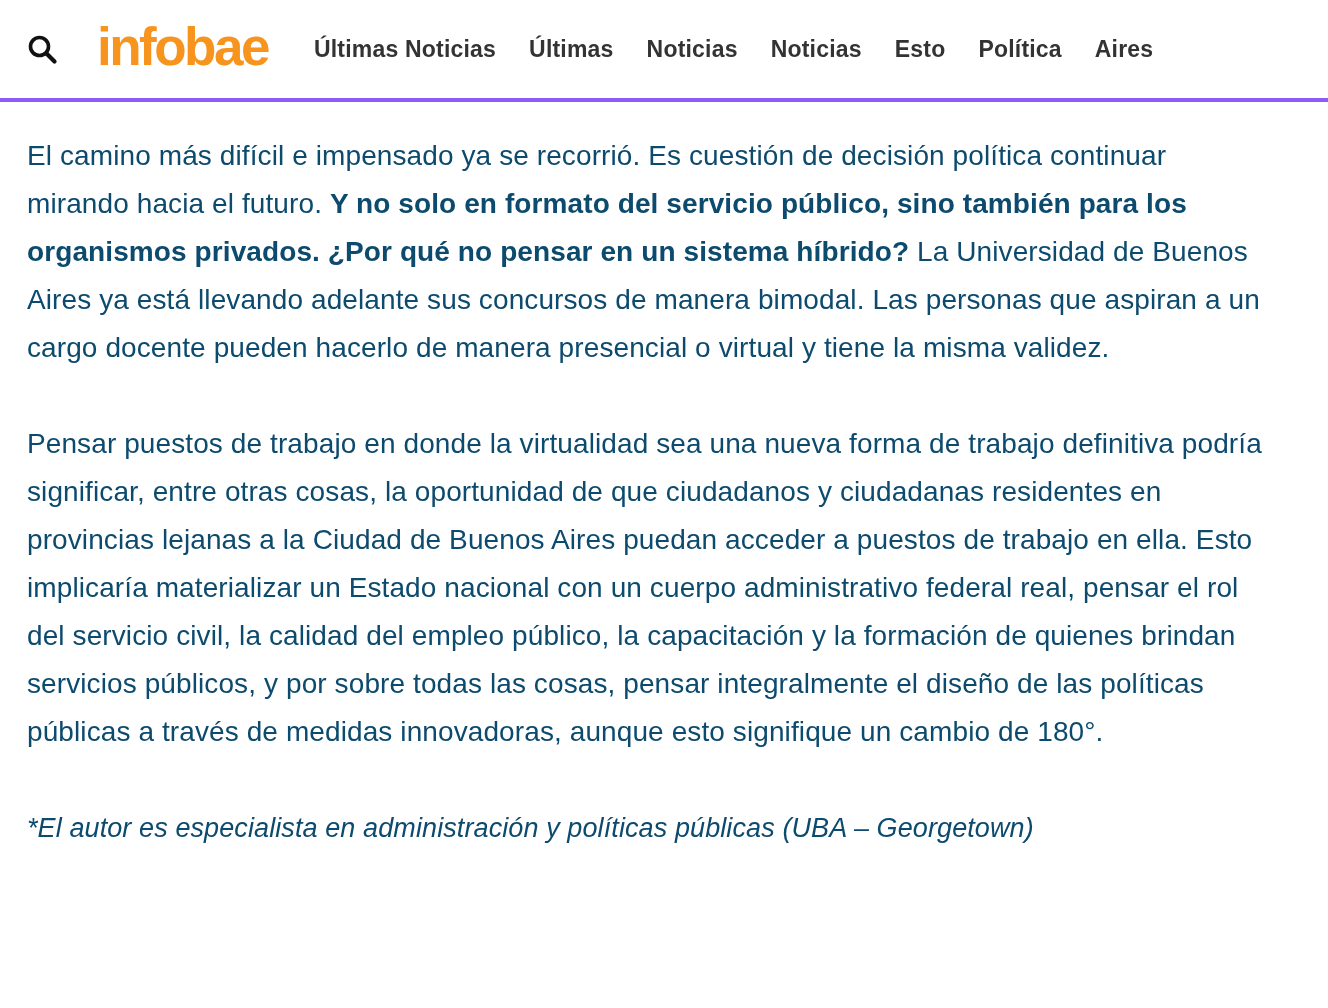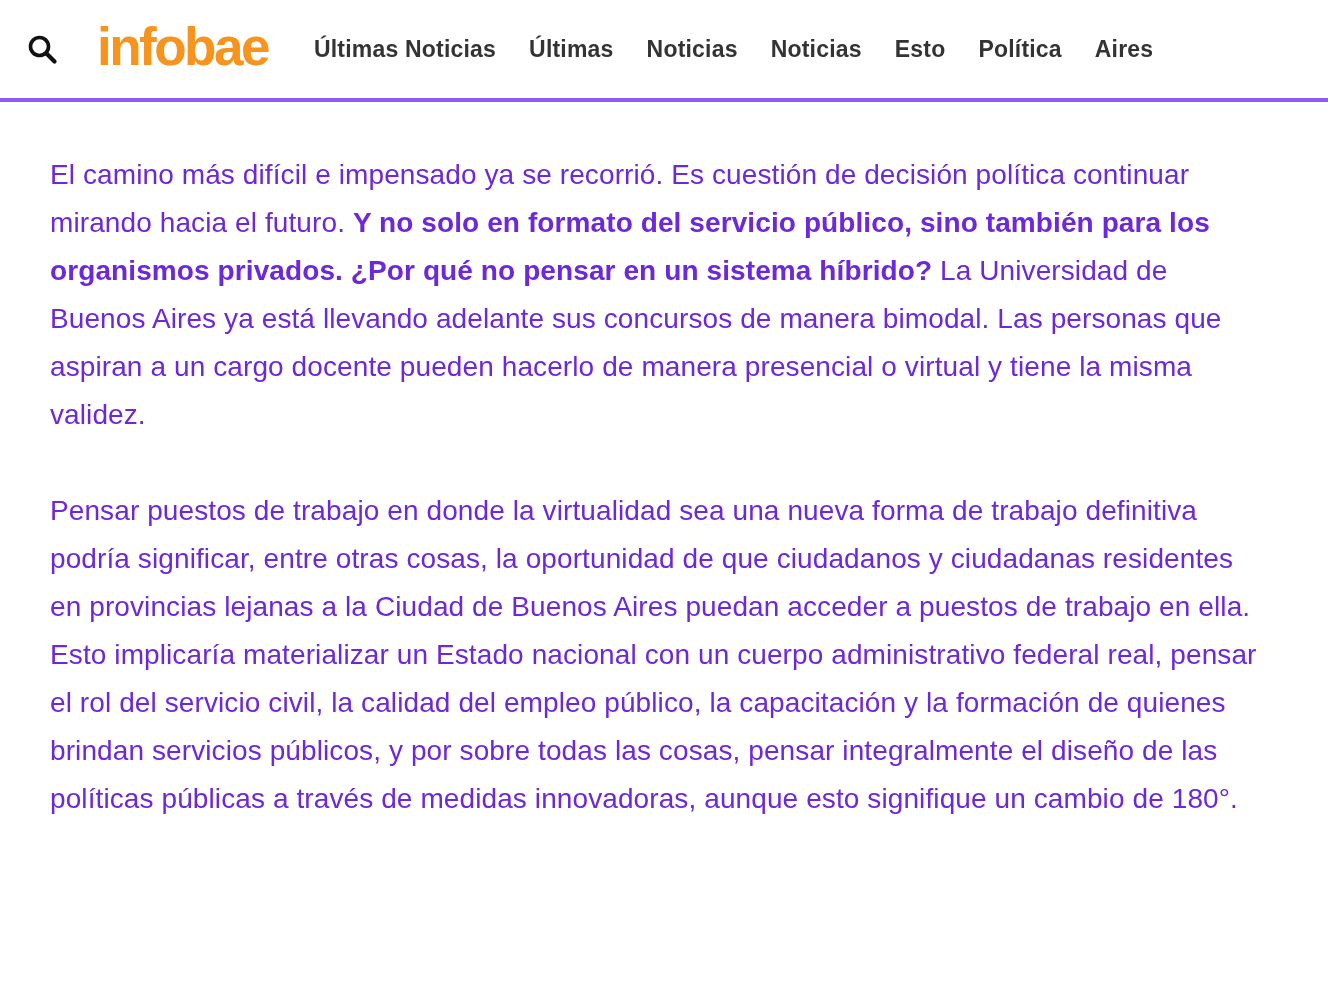--- a/index.html
+++ b/index.html
@@ -52,23 +52,22 @@
   .nav a {
     font-size: 23px;
     font-weight: 700;
     color: #333333;
     text-decoration: none;
     letter-spacing: 0.2px;
   }
 
   
   .article {
-    padding: 30px 66px 0 50px;
-    color: #6d28d9;
-    margin-top: 19px;
+    padding: 30px 66px 0 27px;
+    color: #0c4a6e;
   }
   .article p {
     font-size: 28px;
     line-height: 48px;
     font-weight: 400;
     letter-spacing: 0.1px;
     margin-bottom: 48px;
   }
   .article p b { font-weight: 700; }
   .author-note {
@@ -100,13 +99,14 @@
     <a href="#">Política</a>
     <a href="#">Aires</a>
   </nav>
 </header>
 
 <main class="article">
   <p><span>El camino más difícil e impensado ya se recorrió. Es cuestión de decisión política continuar mirando hacia el futuro. </span><b>Y no solo en formato del servicio público, sino también para los organismos privados. ¿Por qué no pensar en un sistema híbrido?</b><span> La Universidad de Buenos Aires ya está llevando adelante sus concursos de manera bimodal. Las personas que aspiran a un cargo docente pueden hacerlo de manera presencial o virtual y tiene la misma validez.</span></p>
 
   <p>Pensar puestos de trabajo en donde la virtualidad sea una nueva forma de trabajo definitiva podría significar, entre otras cosas, la oportunidad de que ciudadanos y ciudadanas residentes en provincias lejanas a la Ciudad de Buenos Aires puedan acceder a puestos de trabajo en ella. Esto implicaría materializar un Estado nacional con un cuerpo administrativo federal real, pensar el rol del servicio civil, la calidad del empleo público, la capacitación y la formación de quienes brindan servicios públicos, y por sobre todas las cosas, pensar integralmente el diseño de las políticas públicas a través de medidas innovadoras, aunque esto signifique un cambio de 180°.</p>
 
+  <p class="author-note">*El autor es especialista en administración y políticas públicas (UBA – Georgetown)</p>
 </main>
 
 </body></html>

